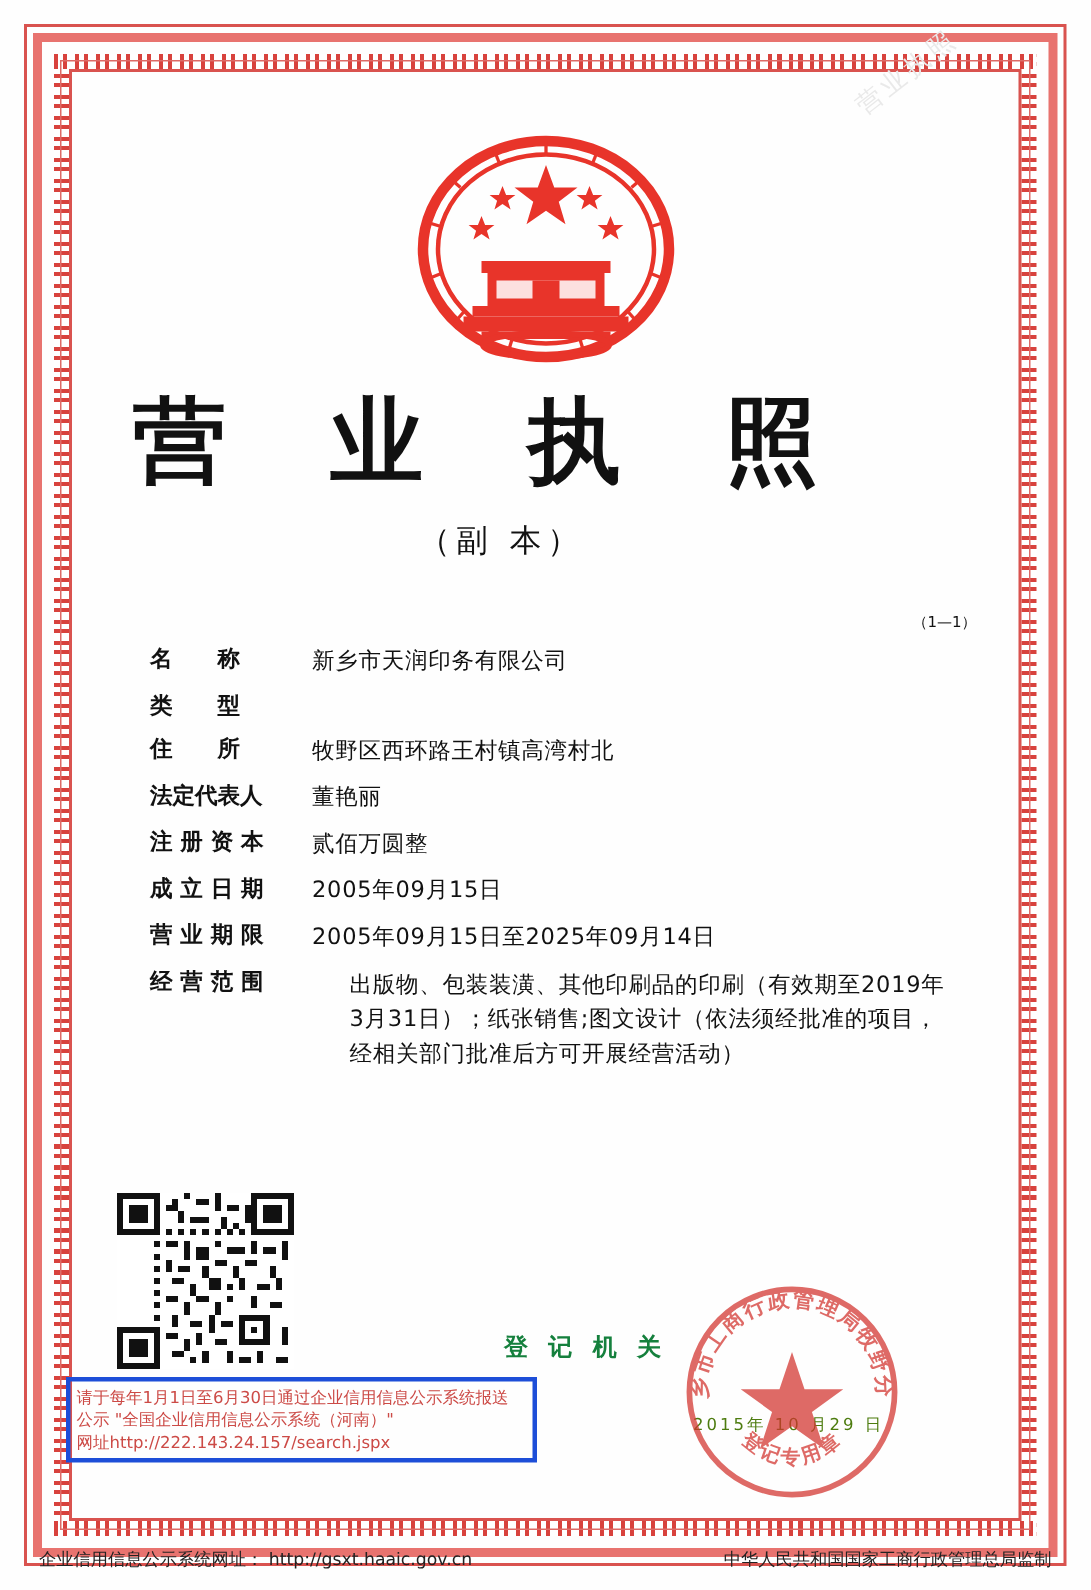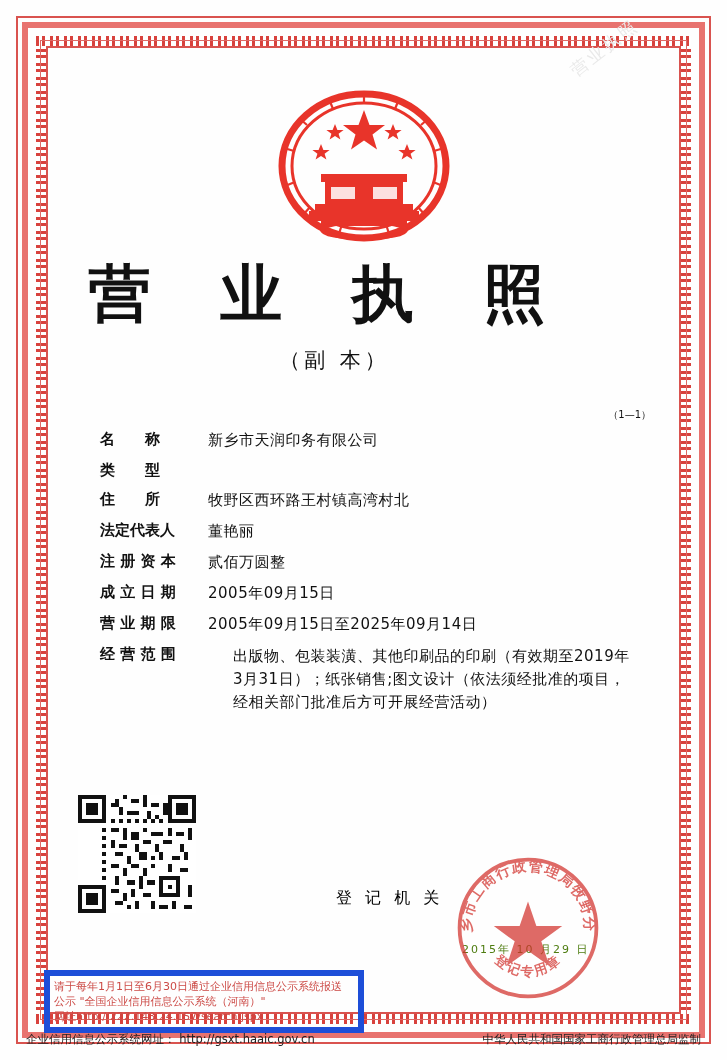--- a/index.html
+++ b/index.html
@@ -179,40 +179,40 @@
     left: 78px;
     top: 795px;
     width: 118px;
     height: 118px;
   }
 
   
   .notice {
     position: absolute;
     left: 44px;
-    top: 970px;
+    top: 918px;
     width: 300px;
-    border: 6px solid #1d4ed8;
+    border: 3px solid #1d4ed8;
     padding: 3px 4px;
     color: #cc4a46;
     font-size: 11px;
     line-height: 15px;
     font-family: "DejaVu Sans", sans-serif;
   }
 
   
   .registry {
     position: absolute;
     left: 336px;
     top: 888px;
     font-size: 16px;
-    font-weight: normal;
+    font-weight: bold;
     letter-spacing: 4px;
     font-family: "DejaVu Sans", sans-serif;
-    color: #000000;
+    color: #15803d;
   }
   .reg-date {
     position: absolute;
     left: 462px;
     top: 942px;
     font-size: 11px;
     font-family: "DejaVu Sans", sans-serif;
     color: #4d7c0f;
     letter-spacing: 2px;
   }

